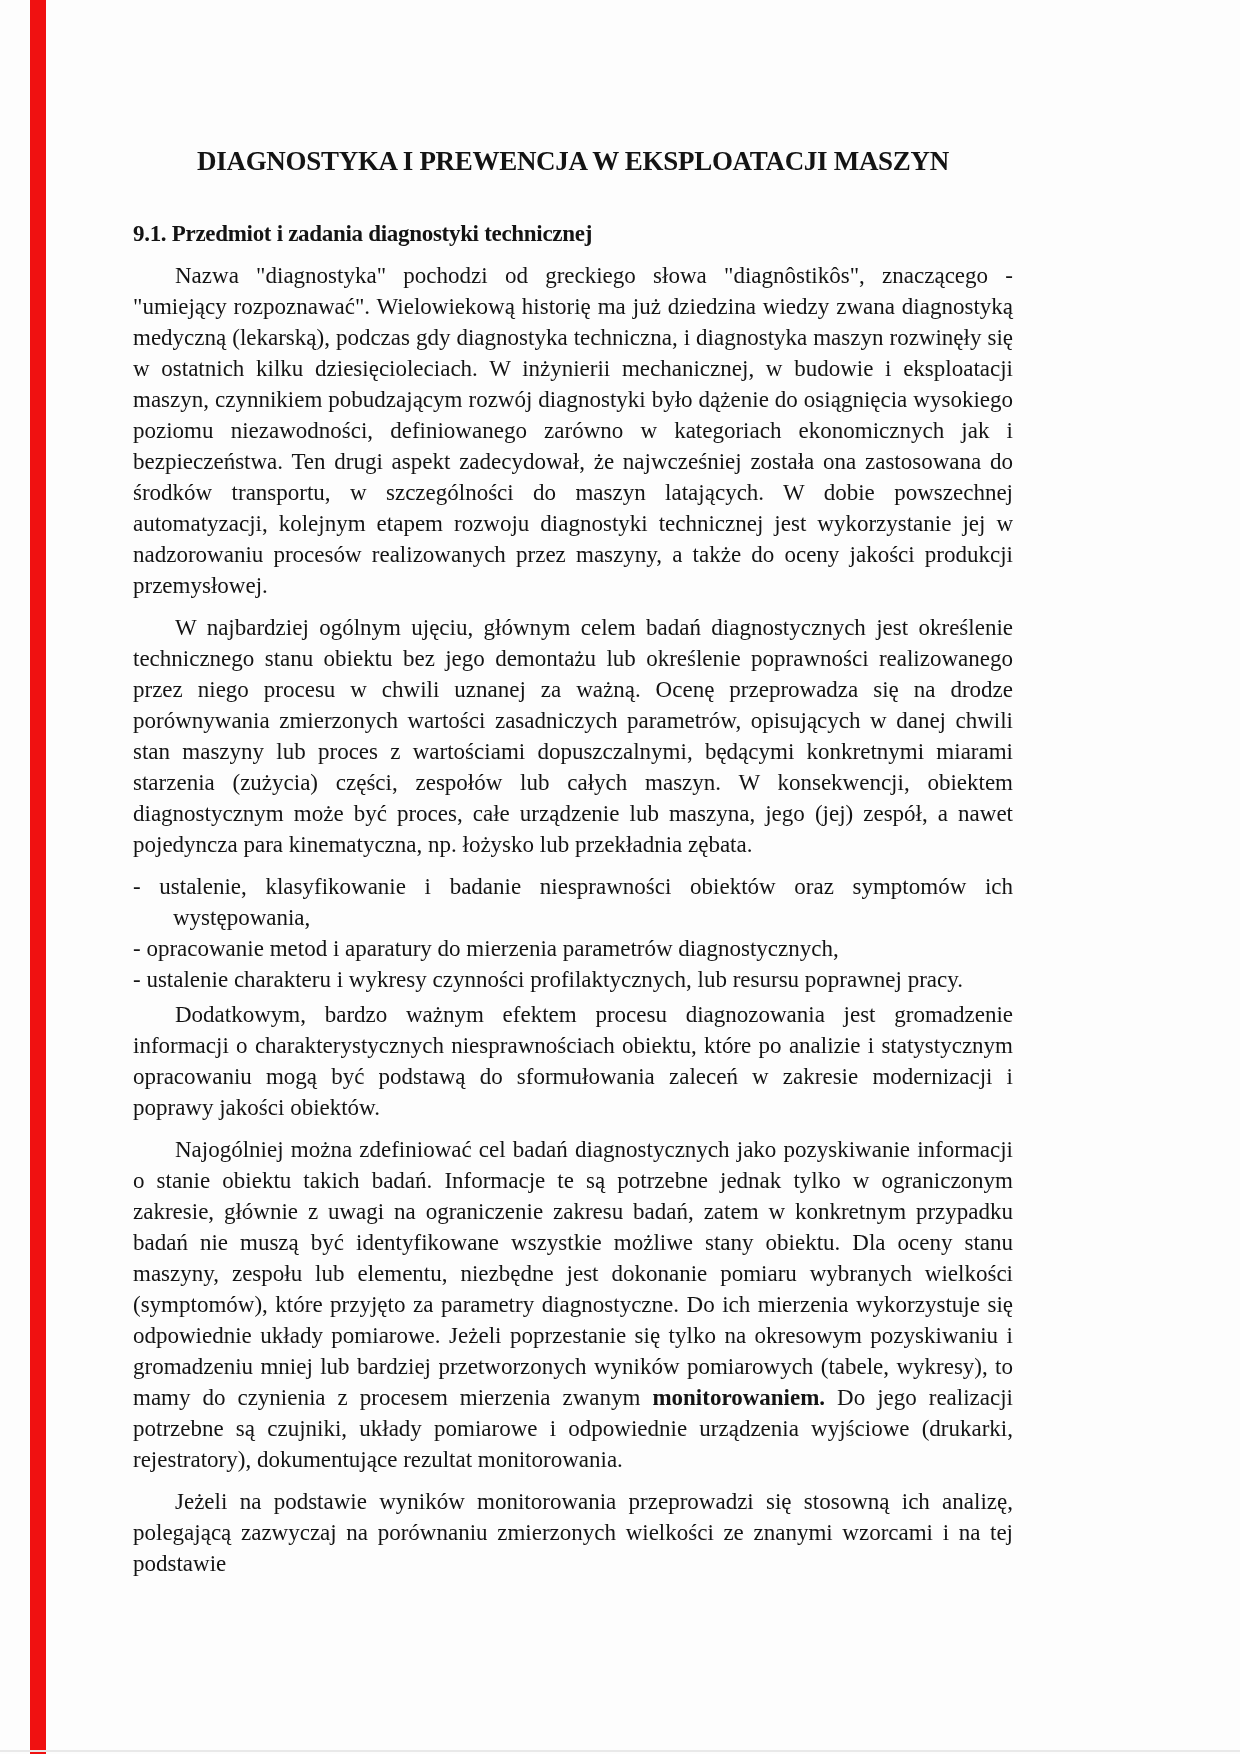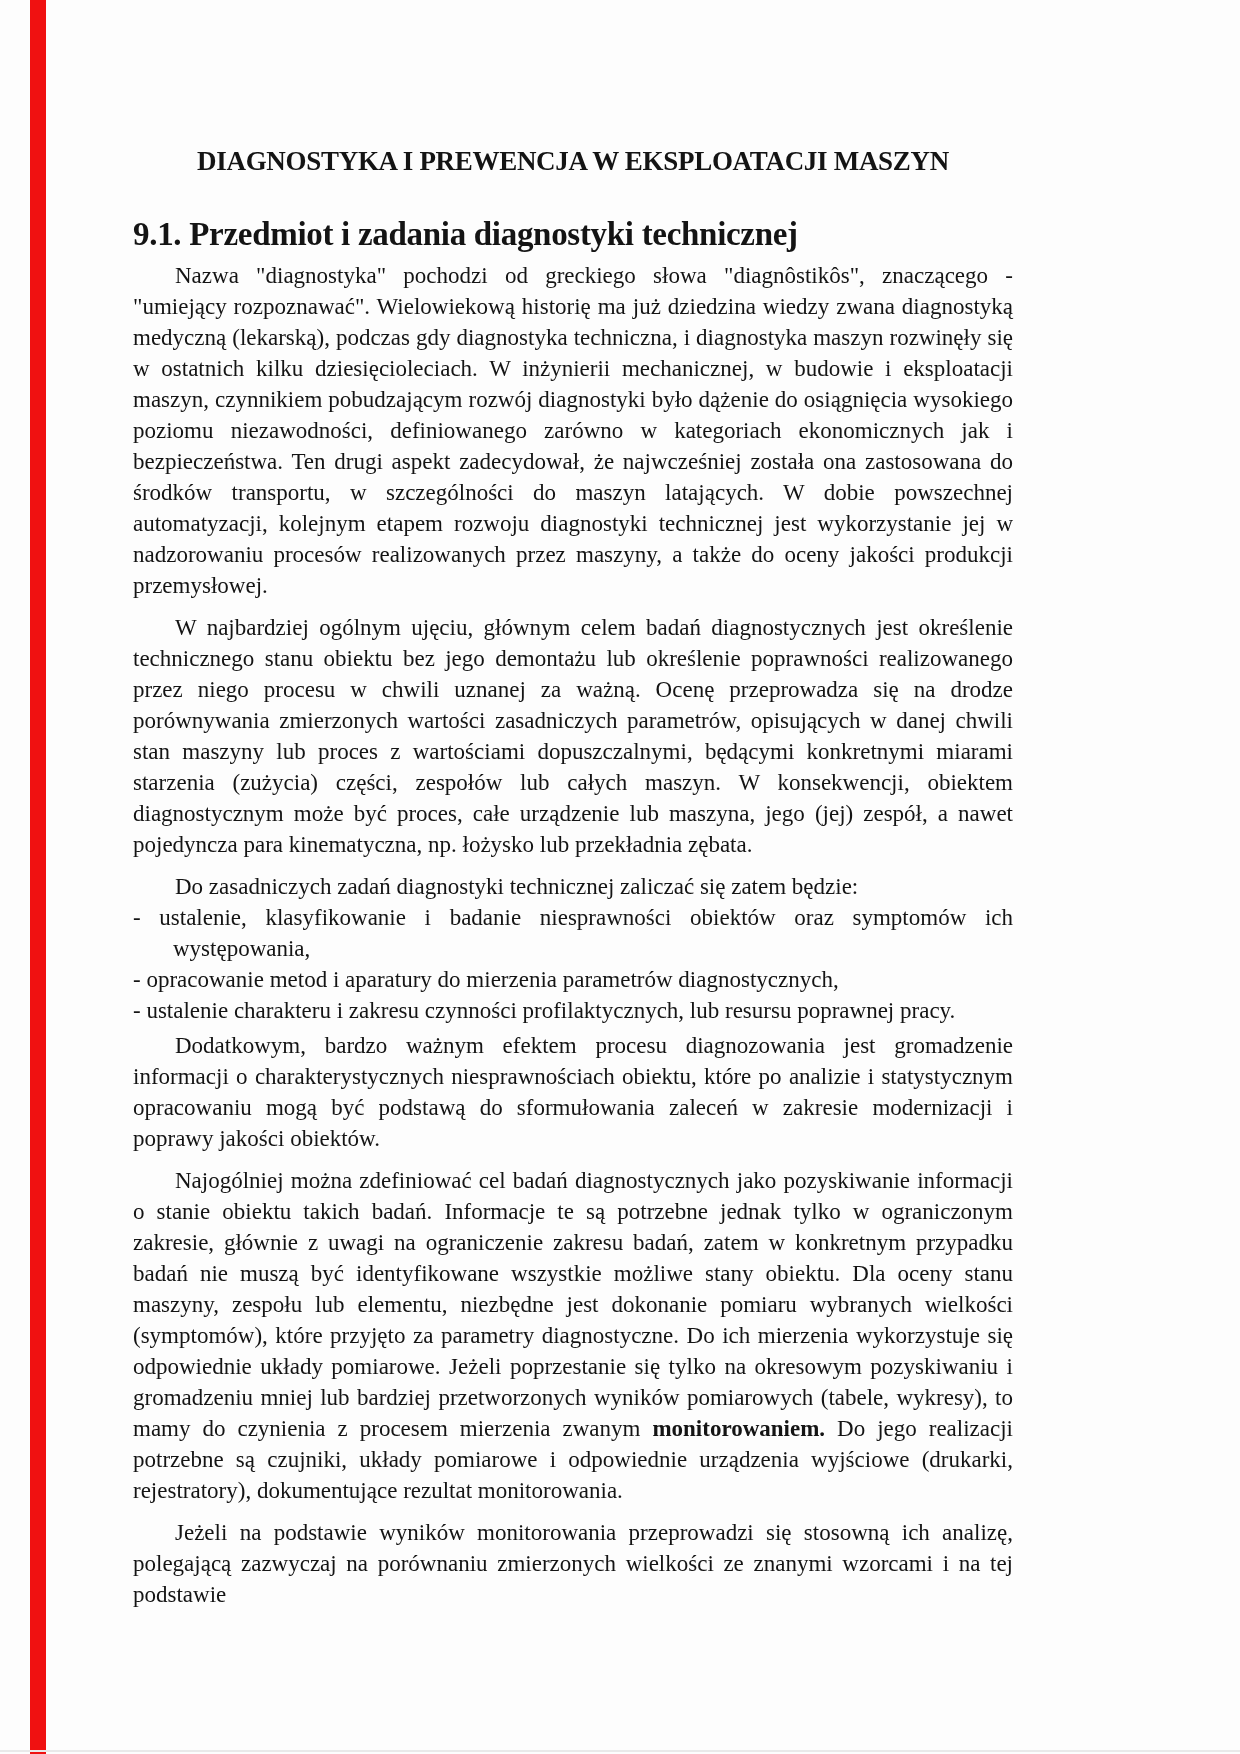--- a/index.html
+++ b/index.html
@@ -27,21 +27,21 @@
   }
   h1.doc-title {
     font-size: 27px;
     line-height: 30px;
     font-weight: bold;
     text-align: center;
     letter-spacing: -0.3px;
     margin: 0 0 44px 0;
   }
   h2.sec-heading {
-    font-size: 33px;
+    font-size: 23px;
     line-height: 28px;
     font-weight: bold;
     letter-spacing: -0.3px;
     margin: 14px 0 12px 0;
   }
   h2.sec-heading.first { margin-top: 0; }
   p.body-par {
     font-size: 23px;
     line-height: 31px;
     text-align: justify;
@@ -79,26 +79,25 @@
   <main class="content">
 
     <h1 class="doc-title">DIAGNOSTYKA I PREWENCJA W EKSPLOATACJI MASZYN</h1>
 
     <h2 class="sec-heading first">9.1. Przedmiot i zadania diagnostyki technicznej</h2>
 
     <p class="body-par indent">Nazwa "diagnostyka" pochodzi od greckiego słowa "diagnôstikôs", znaczącego - "umiejący rozpoznawać". Wielowiekową historię ma już dziedzina wiedzy zwana diagnostyką medyczną (lekarską), podczas gdy diagnostyka techniczna, i diagnostyka maszyn rozwinęły się w ostatnich kilku dziesięcioleciach. W inżynierii mechanicznej, w budowie i eksploatacji maszyn, czynnikiem pobudzającym rozwój diagnostyki było dążenie do osiągnięcia wysokiego poziomu niezawodności, definiowanego zarówno w kategoriach ekonomicznych jak i bezpieczeństwa. Ten drugi aspekt zadecydował, że najwcześniej została ona zastosowana do środków transportu, w szczególności do maszyn latających. W dobie powszechnej automatyzacji, kolejnym etapem rozwoju diagnostyki technicznej jest wykorzystanie jej w nadzorowaniu procesów realizowanych przez maszyny, a także do oceny jakości produkcji przemysłowej.</p>
 
     <p class="body-par indent">W najbardziej ogólnym ujęciu, głównym celem badań diagnostycznych jest określenie technicznego stanu obiektu bez jego demontażu lub określenie poprawności realizowanego przez niego procesu w chwili uznanej za ważną. Ocenę przeprowadza się na drodze porównywania zmierzonych wartości zasadniczych parametrów, opisujących w danej chwili stan maszyny lub proces z wartościami dopuszczalnymi, będącymi konkretnymi miarami starzenia (zużycia) części, zespołów lub całych maszyn. W konsekwencji, obiektem diagnostycznym może być proces, całe urządzenie lub maszyna, jego (jej) zespół, a nawet pojedyncza para kinematyczna, np. łożysko lub przekładnia zębata.</p>
 
-    <p class="body-par indent tight">Do zasadniczych zadań diagnostyki technicznej zaliczać się zatem będzie:</p>
 
     <ul class="task-list">
       <li>- ustalenie, klasyfikowanie i badanie niesprawności obiektów oraz symptomów ich występowania,</li>
       <li>- opracowanie metod i aparatury do mierzenia parametrów diagnostycznych,</li>
-      <li>- ustalenie charakteru i zakresu czynności profilaktycznych, lub resursu poprawnej pracy.</li>
+      <li>- ustalenie charakteru i wykresy czynności profilaktycznych, lub resursu poprawnej pracy.</li>
     </ul>
 
     <p class="body-par indent">Dodatkowym, bardzo ważnym efektem procesu diagnozowania jest gromadzenie informacji o charakterystycznych niesprawnościach obiektu, które po analizie i statystycznym opracowaniu mogą być podstawą do sformułowania zaleceń w zakresie modernizacji i poprawy jakości obiektów.</p>
 
 
     <p class="body-par indent"><span>Najogólniej można zdefiniować cel badań diagnostycznych jako pozyskiwanie informacji o stanie obiektu takich badań. Informacje te są potrzebne jednak tylko w ograniczonym zakresie, głównie z uwagi na ograniczenie zakresu badań, zatem w konkretnym przypadku badań nie muszą być identyfikowane wszystkie możliwe stany obiektu. Dla oceny stanu maszyny, zespołu lub elementu, niezbędne jest dokonanie pomiaru wybranych wielkości (symptomów), które przyjęto za parametry diagnostyczne. Do ich mierzenia wykorzystuje się odpowiednie układy pomiarowe. Jeżeli poprzestanie się tylko na okresowym pozyskiwaniu i gromadzeniu mniej lub bardziej przetworzonych wyników pomiarowych (tabele, wykresy), to mamy do czynienia z procesem mierzenia zwanym </span><span class="bold-term">monitorowaniem.</span><span> Do jego realizacji potrzebne są czujniki, układy pomiarowe i odpowiednie urządzenia wyjściowe (drukarki, rejestratory), dokumentujące rezultat monitorowania.</span></p>
 
     <p class="body-par indent">Jeżeli na podstawie wyników monitorowania przeprowadzi się stosowną ich analizę, polegającą zazwyczaj na porównaniu zmierzonych wielkości ze znanymi wzorcami i na tej podstawie</p>
 
   </main>

